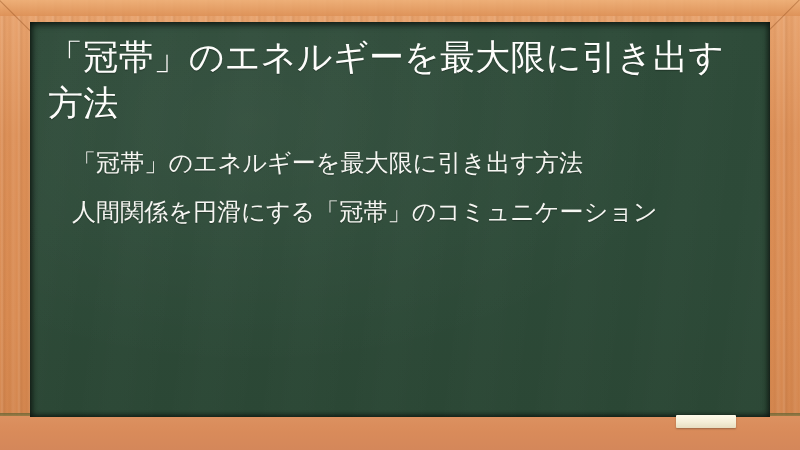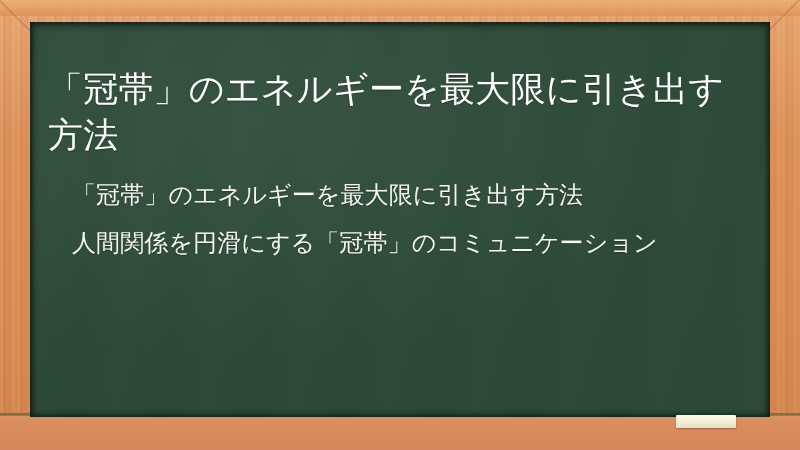--- a/index.html
+++ b/index.html
@@ -118,21 +118,20 @@
       );
     pointer-events: none;
   }
 
   
   #board-text {
     position: absolute;
     inset: 0;
     padding: 6px 10px 0 14px;
     box-sizing: border-box;
-    margin-top: 32px;
   }
 
   #title {
     color: #fdfdfb;
     font-size: 35px;
     line-height: 1.30;
     font-weight: 400;
     letter-spacing: 0.2px;
     margin: 0;
     padding: 6px 4px 0 4px;
@@ -149,21 +148,21 @@
   .list-item {
     color: #f6f6f2;
     font-size: 24px;
     line-height: 1.30;
     font-weight: 400;
     letter-spacing: 0.1px;
     margin: 0 0 18px 0;
     text-shadow: 0 1px 1px rgba(0,0,0,0.28);
     word-break: break-all;
   }
-  .list-item:last-child { margin-bottom: 0; font-family: Liberation Serif, serif; }
+  .list-item:last-child { margin-bottom: 0; }
 
   
   #chalk {
     position: absolute;
     left: 676px;
     top: 415px;
     width: 60px;
     height: 13px;
     background: linear-gradient(180deg, #fdfaea 0%, #f4eed6 55%, #e7dfc2 100%);
     border-radius: 1px;

